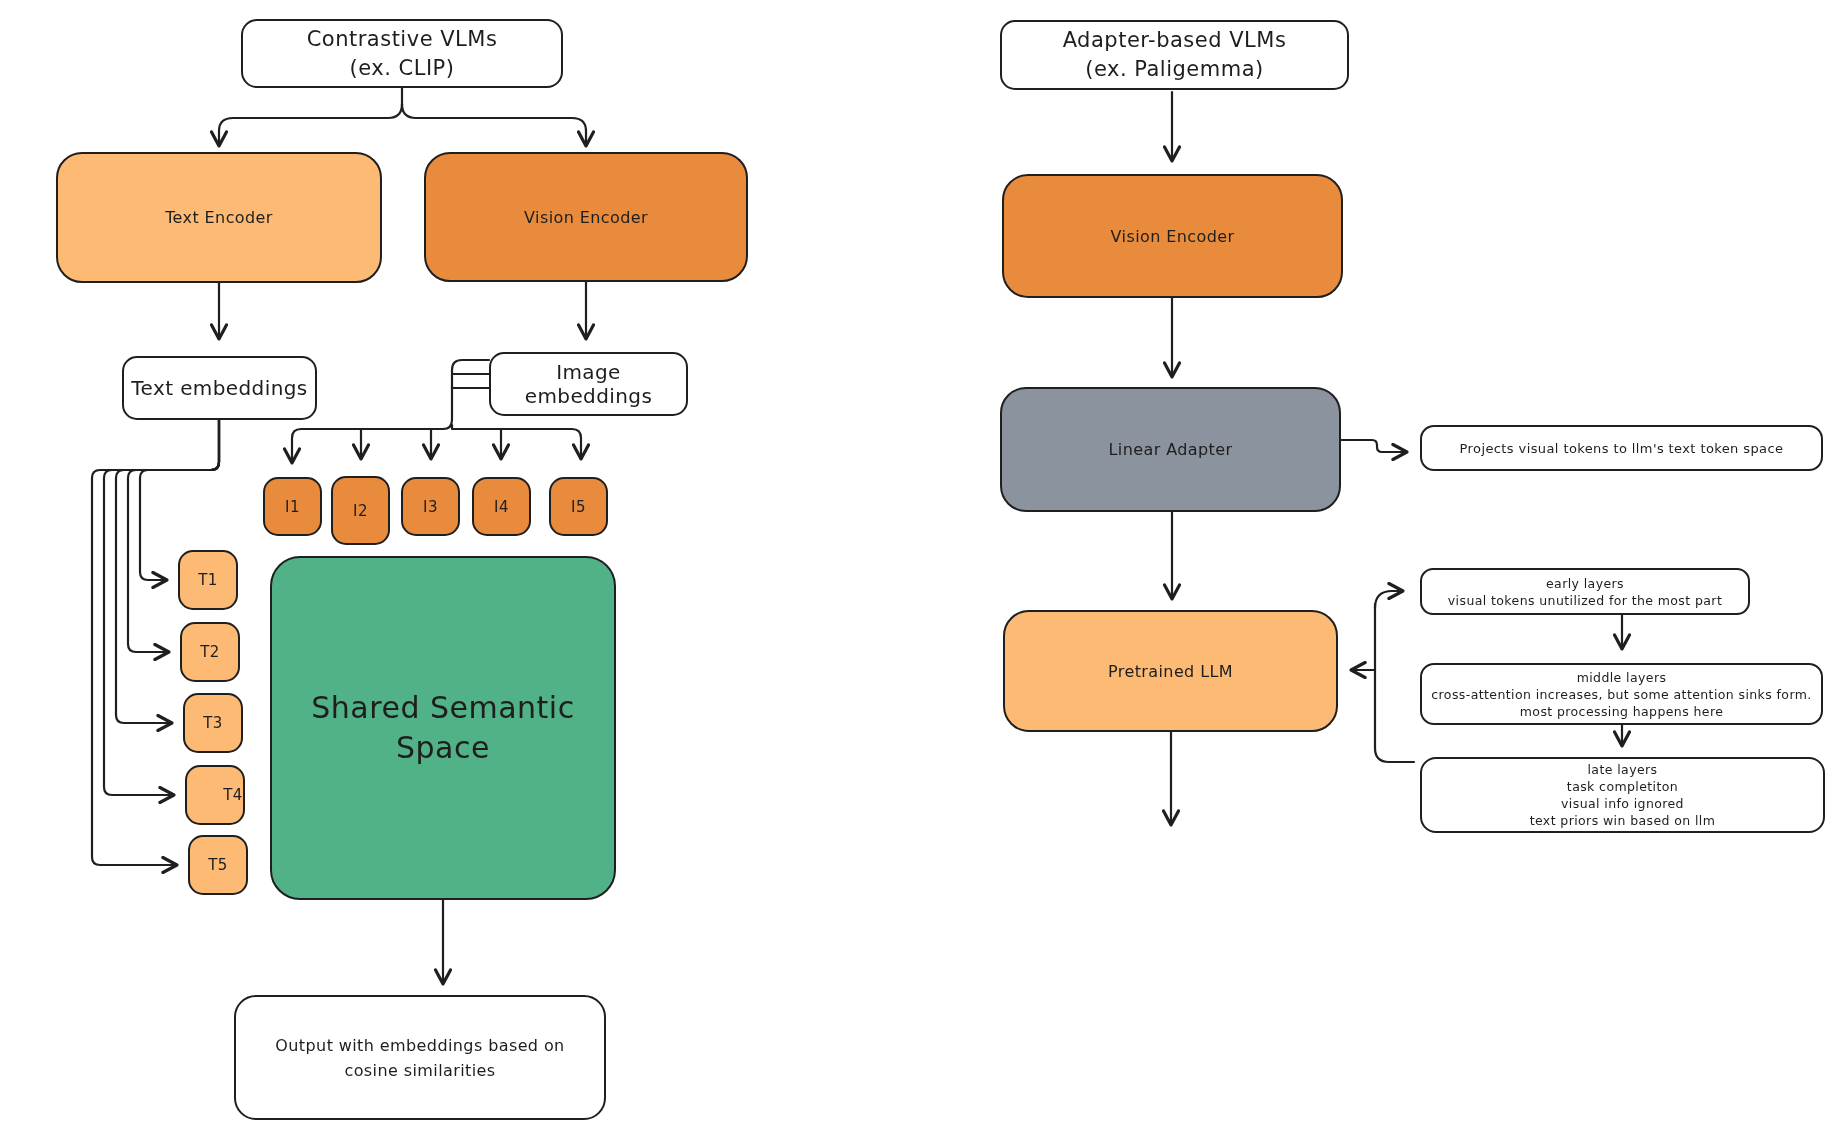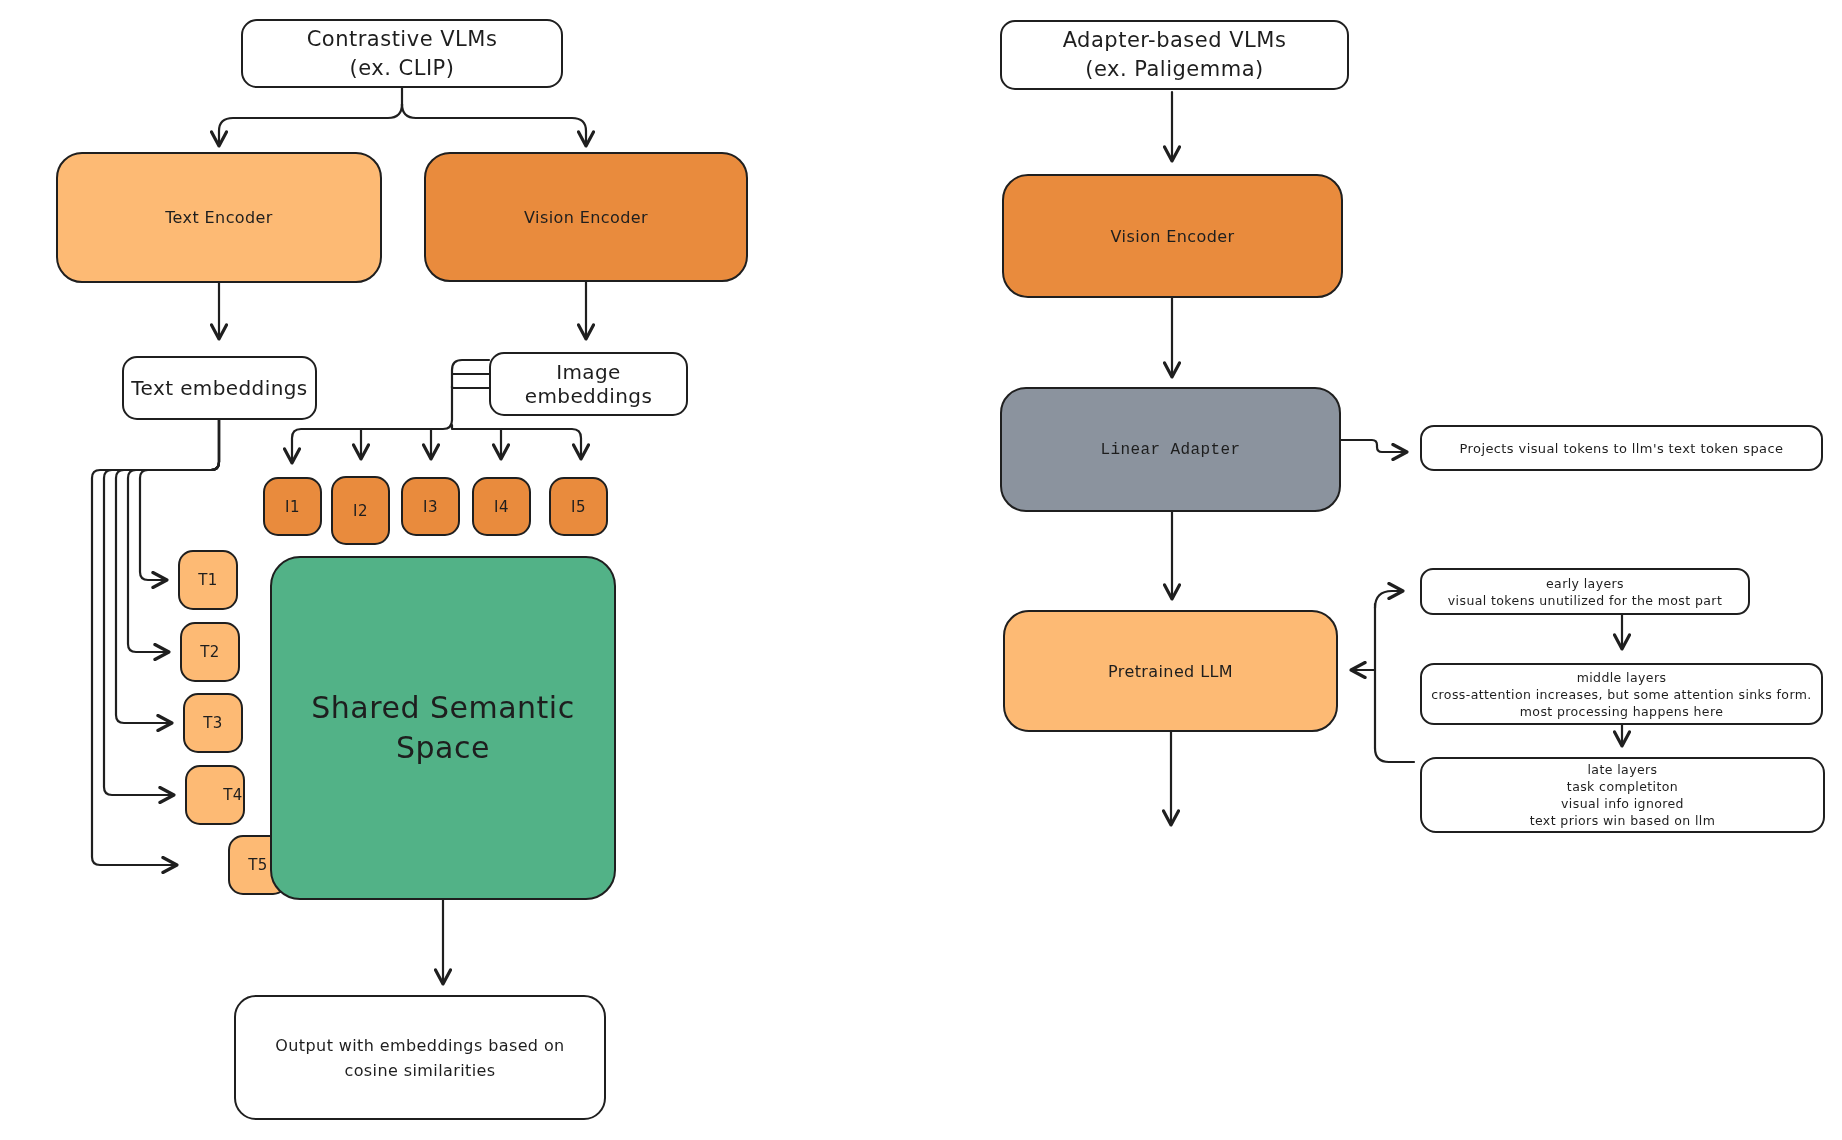--- a/index.html
+++ b/index.html
@@ -9,21 +9,21 @@
   }
   #wires{position:absolute;left:0;top:0;width:1842px;height:1140px;}
   .box{
     position:absolute;box-sizing:border-box;border:2.5px solid #1f1f1f;
     display:flex;flex-direction:column;align-items:center;justify-content:center;
     text-align:center;background:#fff;
   }
   .fill-blue{background:#fdba74;}
   .fill-orange{background:#e98b3d;}
   .fill-green{background:#52b287;}
-  .fill-gray{background:#8b939e;font-family:Liberation Mono, monospace;}
+  .fill-gray{background:#8b939e;}
   .lbl{letter-spacing:0.4px;}
   .title-lb{font-size:21px;line-height:29px;letter-spacing:0.5px;}
   .enc-lb{font-size:16px;}
   .emb-lb{font-size:20px;}
   .tok-lb{font-size:15px;}
   .green-lb{font-size:30px;line-height:40px;letter-spacing:0.5px;}
   .out-lb{font-size:16px;line-height:25px;}
   .note-lb{font-size:13px;}
   .layer-lb{font-size:12.5px;line-height:17px;}
 </style>
@@ -126,21 +126,21 @@
   </div>
   <div class="box fill-blue" style="left:180px;top:622px;width:60px;height:60px;border-radius:15px;">
     <div class="lbl tok-lb">T2</div>
   </div>
   <div class="box fill-blue" style="left:183px;top:693px;width:60px;height:60px;border-radius:15px;">
     <div class="lbl tok-lb">T3</div>
   </div>
   <div class="box fill-blue" style="left:185px;top:765px;width:60px;height:60px;border-radius:15px;padding-left:36px;">
     <div class="lbl tok-lb">T4</div>
   </div>
-  <div class="box fill-blue" style="left:188px;top:835px;width:60px;height:60px;border-radius:15px;margin-left:40px;">
+  <div class="box fill-blue" style="left:188px;top:835px;width:60px;height:60px;border-radius:15px;">
     <div class="lbl tok-lb">T5</div>
   </div>
 
   <div class="box fill-green" style="left:270px;top:556px;width:346px;height:344px;border-radius:30px;">
     <div class="lbl green-lb">Shared Semantic</div>
     <div class="lbl green-lb">Space</div>
   </div>
 
   <div class="box" style="left:234px;top:995px;width:372px;height:125px;border-radius:22px;">
     <div class="lbl out-lb">Output with embeddings based on</div>

